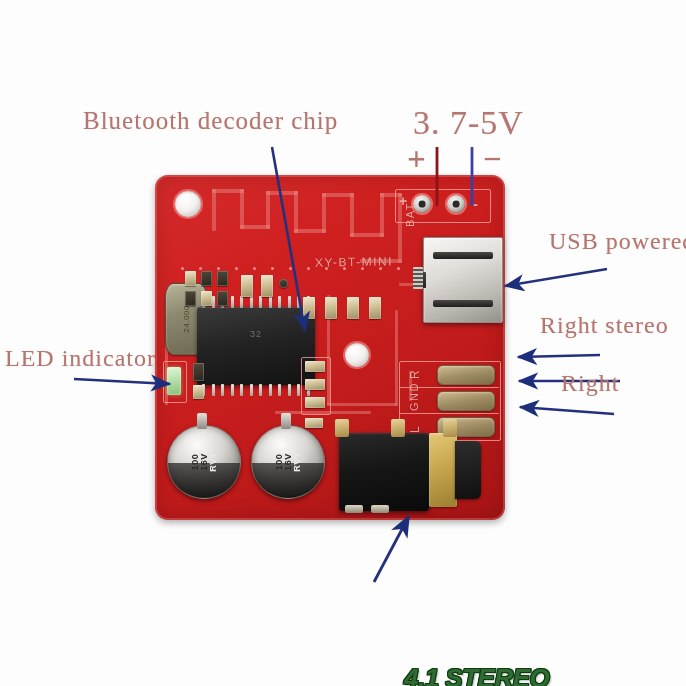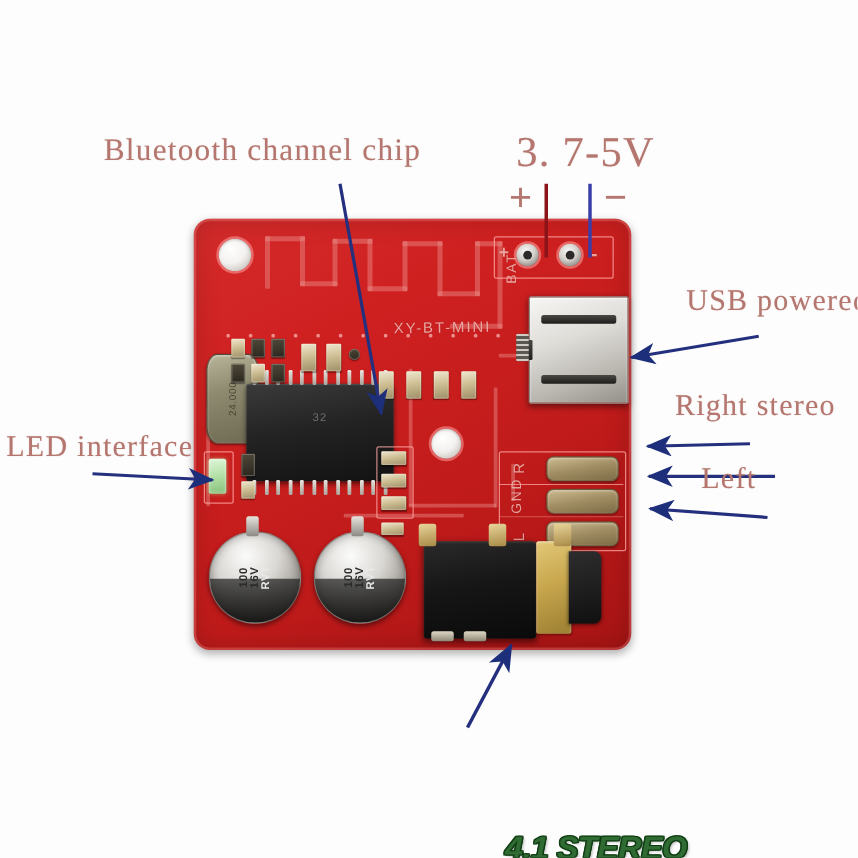--- a/index.html
+++ b/index.html
@@ -396,33 +396,33 @@
 
     <path x1="0" d="M620,381 L519,381" stroke="#24307e" stroke-width="2.6" fill="none" marker-end="url(#ah)"></path>
 
     <path d="M614,414 L520,407" stroke="#24307e" stroke-width="2.6" fill="none" marker-end="url(#ah)"></path>
 
     <path d="M74,379 L170,384" stroke="#24307e" stroke-width="2.6" fill="none" marker-end="url(#ah)"></path>
 
     <path d="M374,582 L409,516" stroke="#24307e" stroke-width="2.8" fill="none" marker-end="url(#ah)"></path>
   </svg>
 
-  <div class="anno" style="left:83px;top:107px;font-size:25px;">Bluetooth channel chip</div>
+  <div class="anno" style="left:83px;top:107px;font-size:25px;">Bluetooth decoder chip</div>
 
   <div class="anno" style="left:413px;top:104px;font-size:34px;">3. 7-5V</div>
 
   <div class="plusminus" style="left:407px;top:143px;font-size:33px;">+</div>
 
   <div class="plusminus" style="left:483px;top:143px;font-size:33px;">−</div>
 
   <div class="anno" style="left:549px;top:228px;font-size:24px;">USB powered</div>
 
   <div class="anno" style="left:540px;top:312px;font-size:24px;">Right stereo</div>
 
-  <div class="anno" style="left:561px;top:370px;font-size:24px;">Left</div>
-
-
-  <div class="anno" style="left:5px;top:345px;font-size:24px;">LED interface</div>
+  <div class="anno" style="left:561px;top:370px;font-size:24px;">Right</div>
+
+
+  <div class="anno" style="left:5px;top:345px;font-size:24px;">LED indicator</div>
 
 
   <div class="brand" style="left:404px;top:663px;font-size:26px;">4.1 STEREO</div>
 
 </div>
 
 </body></html>

